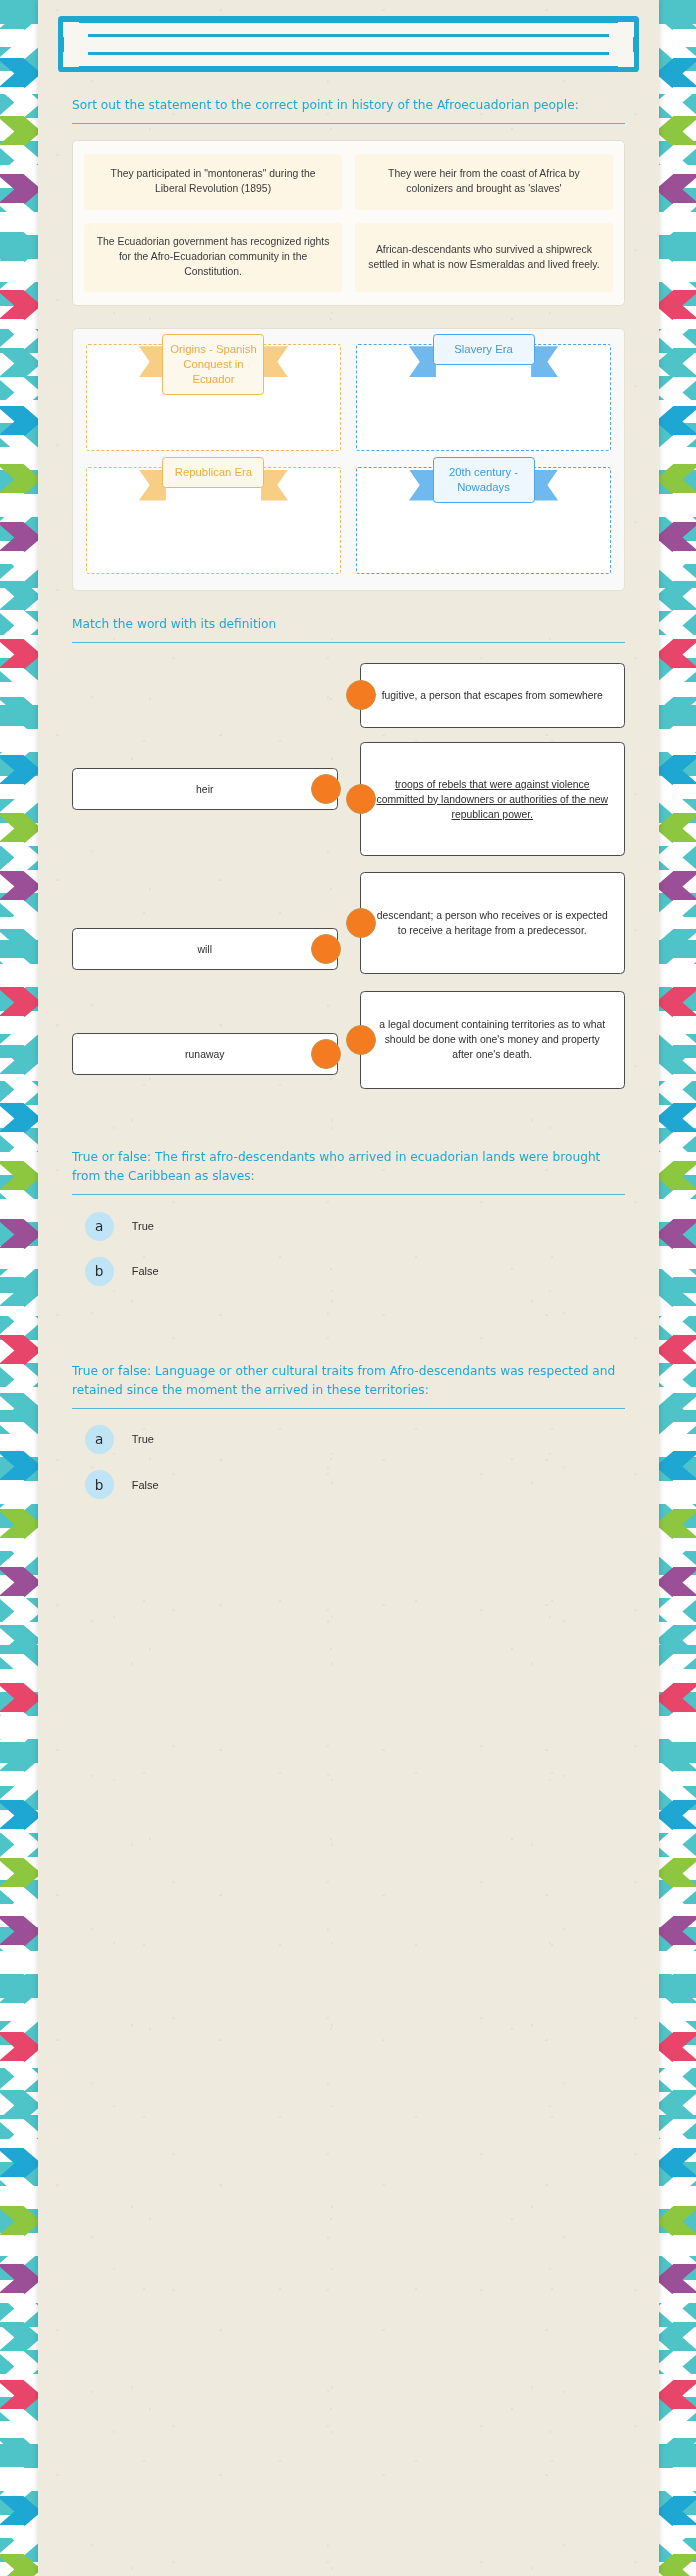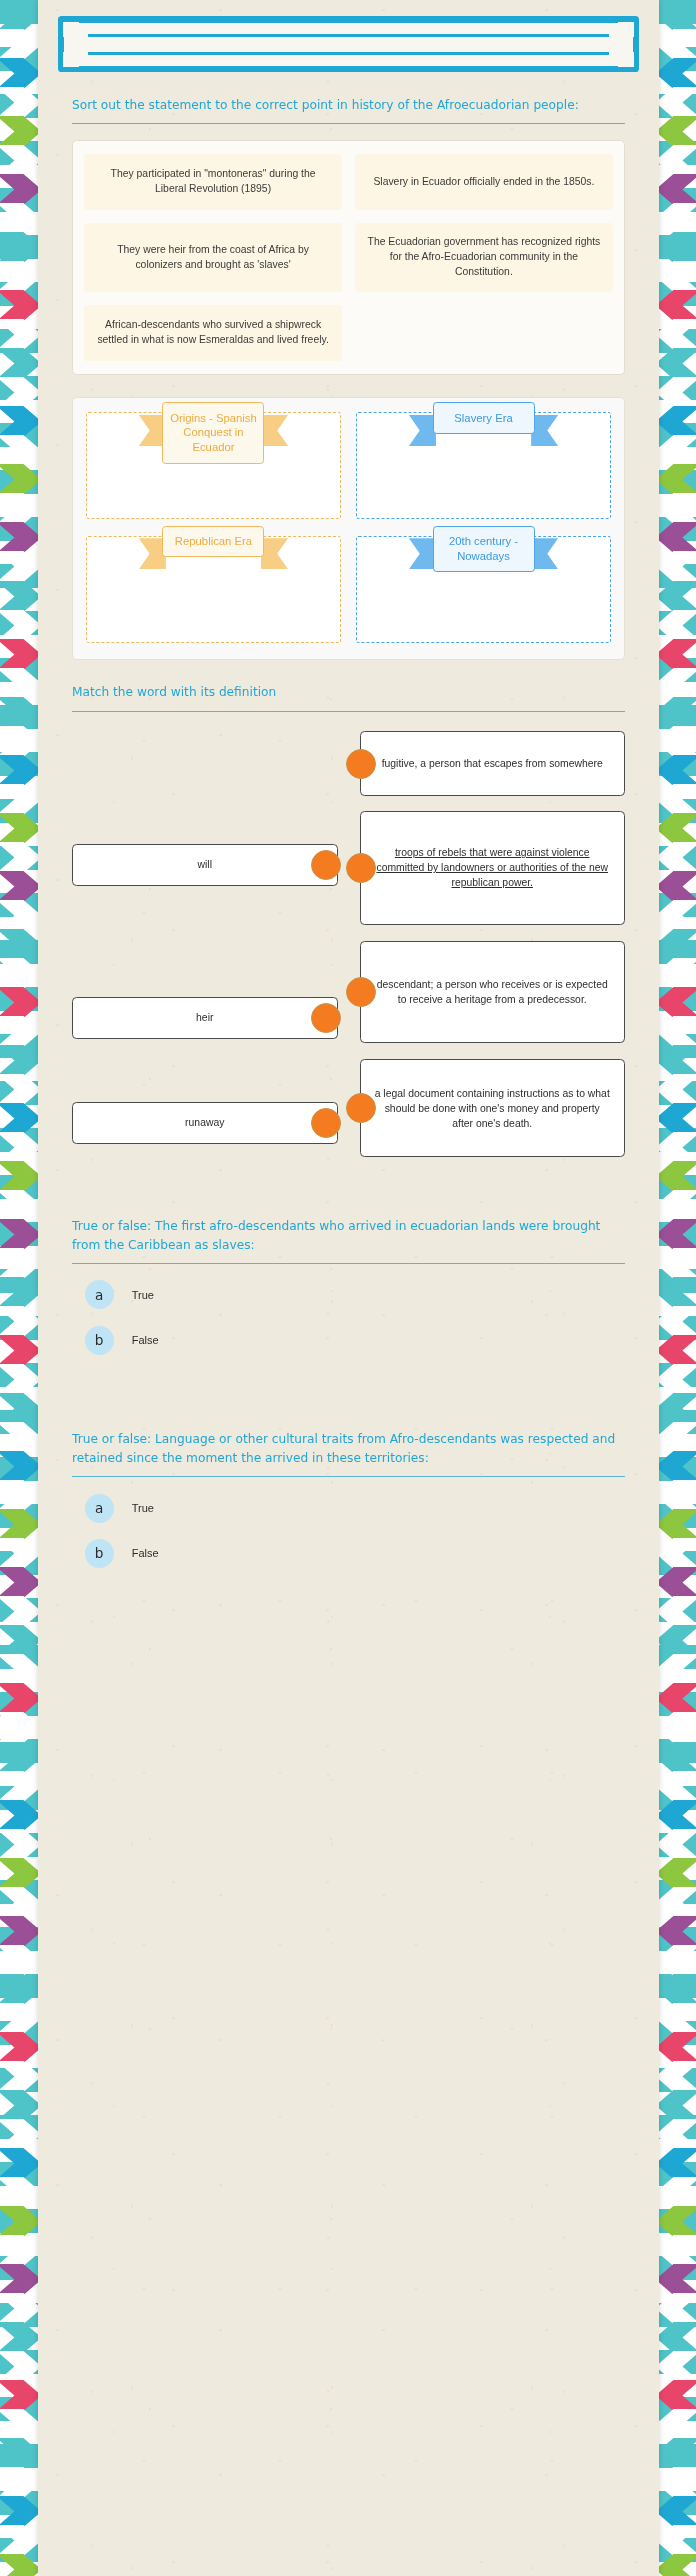--- a/index.html
+++ b/index.html
@@ -503,21 +503,20 @@
       <div class="corner br"></div>
     </div>
   </div>
 
   <div class="content">
 
     <div class="prompt">Sort out the statement to the correct point in history of the Afroecuadorian people:</div>
     <div class="rule"></div>
     <div class="sort-panel" id="sort-panel">
         <div class="stmt-card">They participated in "montoneras" during the Liberal Revolution (1895)</div>
-        <div class="stmt-card">Slavery in Ecuador officially ended in the 1850s.</div>
         <div class="stmt-card">They were heir from the coast of Africa by colonizers and brought as 'slaves'</div>
         <div class="stmt-card">The Ecuadorian government has recognized rights for the Afro-Ecuadorian community in the Constitution.</div>
         <div class="stmt-card">African-descendants who survived a shipwreck settled in what is now Esmeraldas and lived freely.</div>
       </div>
 
     <div class="era-panel" id="era-panel">
         <div class="drop-zone">
           <div class="ribbon">
             <div class="ribbon-tail l"></div>
             <div class="ribbon-tail r"></div>
@@ -544,26 +543,26 @@
             <div class="ribbon-tail r"></div>
             <div class="ribbon-label">20th century - Nowadays</div>
           </div>
         </div>
       </div>
 
     <div class="prompt">Match the word with its definition</div>
     <div class="rule"></div>
     <div class="match-wrap">
       <div class="match-col" id="match-terms">
+          <div class="term-box" style="margin-top: 111px; height: 42px;">
+            <span>heir</span>
+            <span class="dot"></span>
+          </div>
           <div class="term-box" style="margin-top: 118px; height: 42px;">
             <span>will</span>
-            <span class="dot"></span>
-          </div>
-          <div class="term-box" style="margin-top: 111px; height: 42px;">
-            <span>heir</span>
             <span class="dot"></span>
           </div>
           <div class="term-box" style="margin-top: 63px; height: 42px;">
             <span>runaway</span>
             <span class="dot"></span>
           </div>
         </div>
       <div class="match-col" id="match-defs">
           <div class="def-box" style="margin-top: 5.4px; min-height: 65px;">
             <span>fugitive, a person that escapes from somewhere</span>
@@ -571,21 +570,21 @@
           </div>
           <div class="def-box" style="margin-top: 14.5px; min-height: 114px; text-decoration: underline;">
             <span>troops of rebels that were against violence committed by landowners or authorities of the new republican power.</span>
             <span class="dot"></span>
           </div>
           <div class="def-box" style="margin-top: 16.3px; min-height: 102px;">
             <span>descendant; a person who receives or is expected to receive a heritage from a predecessor.</span>
             <span class="dot"></span>
           </div>
           <div class="def-box" style="margin-top: 16.3px; min-height: 98px;">
-            <span>a legal document containing instructions as to what should be done with one's money and property after one's death.</span>
+            <span>a legal document containing territories as to what should be done with one's money and property after one's death.</span>
             <span class="dot"></span>
           </div>
         </div>
     </div>
 
     <div class="spacer-lg"></div>
     <div class="prompt">True or false: The first afro-descendants who arrived in ecuadorian lands were brought from the Caribbean as slaves:</div>
     <div class="rule"></div>
     <div class="tf-options" id="tf1-options">
         <div class="tf-row">

